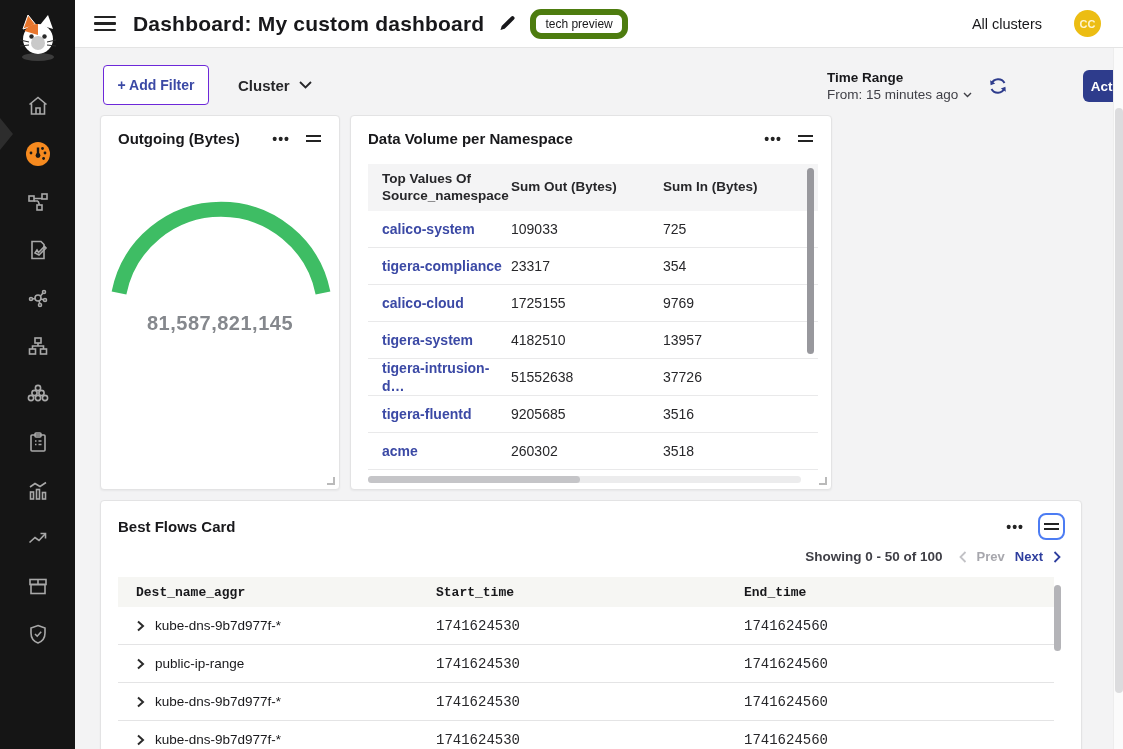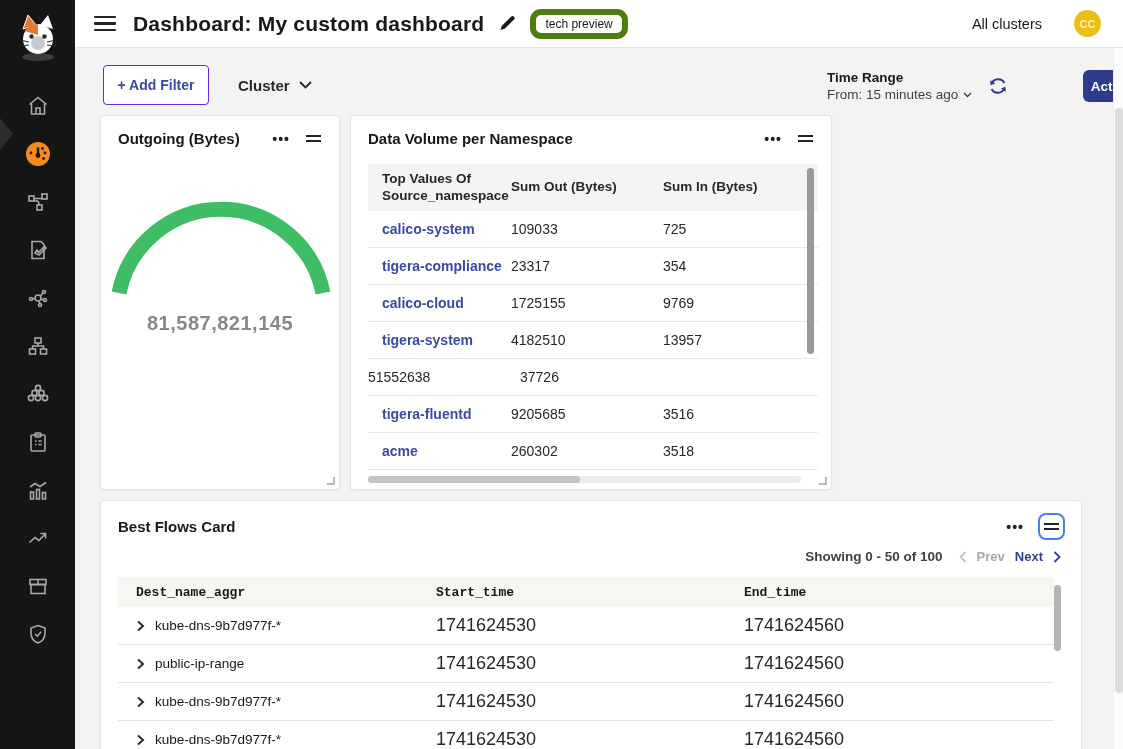--- a/index.html
+++ b/index.html
@@ -90,21 +90,21 @@
   .pg-next { font-size:13px; font-weight:700; color:#2e3e9e; cursor:pointer;}
   .bf-table { position:absolute; left:17px; top:76px; width:936px;}
   .bf-header { display:flex; align-items:center; height:30px; background:#f6f6f3;font-family:Liberation Mono, monospace;}
   .bf-header .hcell { font-size:13px; font-weight:700; color:#18181b;}
   .bf-col1 { width:318px; padding-left:18px; display:flex; align-items:center;}
   .bf-col2 { width:308px;}
   .bf-col3 { flex:1;}
   .bf-row { display:flex; align-items:center; height:38px; border-bottom:1px solid #e4e4e5; background:#fff;}
   .bf-row .expander { display:flex; margin-right:10px; cursor:pointer;}
   .bf-row .dest { font-size:13.5px; color:#18181b;}
-  .bf-row .tval { font-size:18px; color:#27272a;}
+  .bf-row .tval { font-size:14px; color:#27272a;font-family:Liberation Mono, monospace;}
   .bf-vscroll { position:absolute; right:20px; top:84px; width:7px; height:66px; background:#b4b4b8; border-radius:4px;}
 
   
   .page-scroll-track { position:fixed; right:0; top:48px; width:10px; height:701px; background:#fbfbfb;
                        border-left:1px solid #ededed; z-index:25;}
   .page-scroll-thumb { position:absolute; left:1px; top:60px; width:8px; height:585px; background:#dcdcde; border-radius:4px;}
 </style>
 </head>
 <body>
 
@@ -323,20 +323,21 @@
             <div class="dv-col3 num">9769</div>
           </div>
 
           <div class="dv-row">
             <div class="dv-col1"><span class="ns">tigera-system</span></div>
             <div class="dv-col2 num">4182510</div>
             <div class="dv-col3 num">13957</div>
           </div>
 
           <div class="dv-row">
+            <div class="dv-col1"><span class="ns">tigera-intrusion-d…</span></div>
             <div class="dv-col2 num">51552638</div>
             <div class="dv-col3 num">37726</div>
           </div>
 
           <div class="dv-row">
             <div class="dv-col1"><span class="ns">tigera-fluentd</span></div>
             <div class="dv-col2 num">9205685</div>
             <div class="dv-col3 num">3516</div>
           </div>
 

